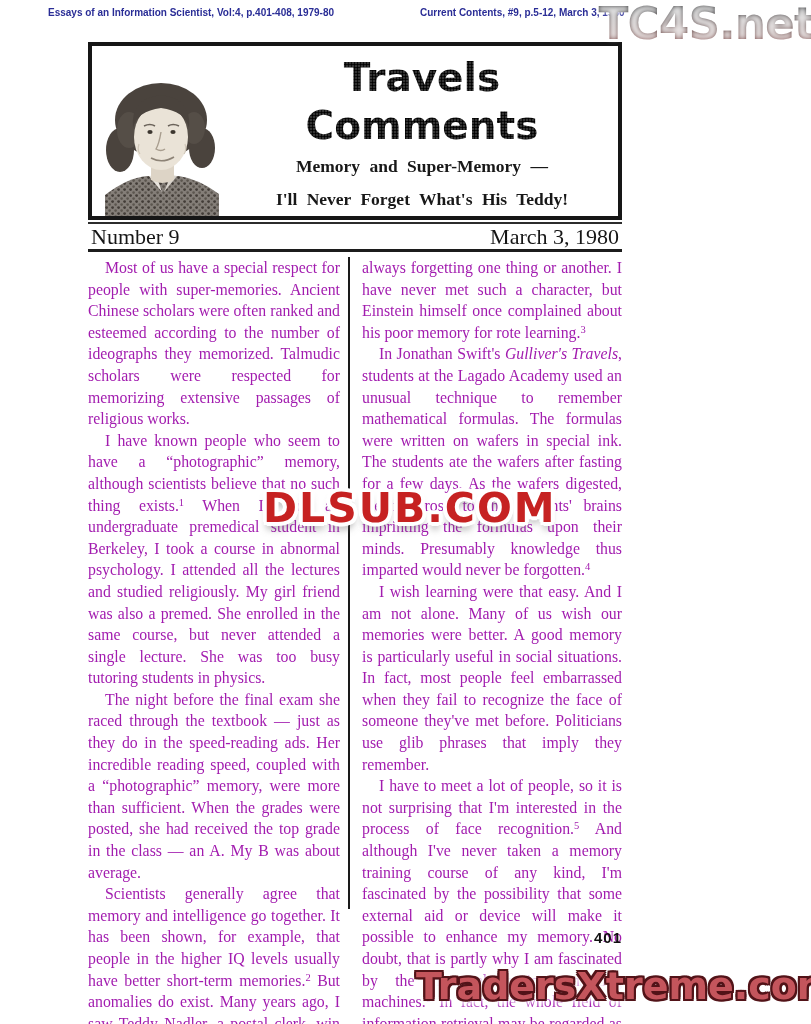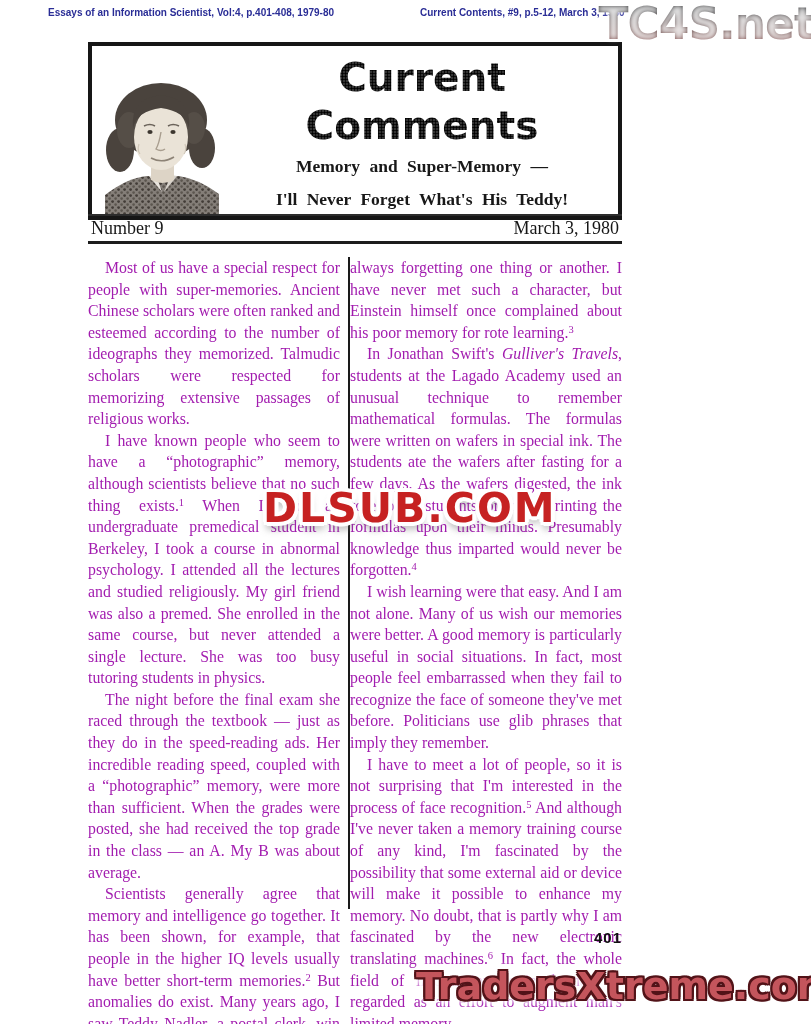--- a/index.html
+++ b/index.html
@@ -32,31 +32,31 @@
               font-size:39px; letter-spacing:0px; color:#181818; line-height:48px; }
   @supports ((-webkit-background-clip:text) or (background-clip:text)) {
     .cc-title { background-image:radial-gradient(circle, #000 0.9px, #333 1.3px);
                 background-size:3px 3px; -webkit-background-clip:text;
                 background-clip:text; color:transparent; }
   }
   .subtitle { font-family:"Liberation Serif", serif; font-weight:bold;
               font-size:17.5px; color:#181818; line-height:33px; word-spacing:5px; }
 
   
-  .issue-row { position:absolute; left:88px; top:214px; width:534px; height:30px;
+  .issue-row { position:absolute; left:88px; top:222px; width:534px; height:30px;
                box-sizing:border-box; border-top:2px solid #2c2c2c; border-bottom:3px solid #1c1c1c;
                display:flex; justify-content:space-between; align-items:center;
-               font-size:18px; color:#161616; padding:0 3px; }
+               font-size:22px; color:#161616; padding:0 3px; }
 
   
   .columns { position:absolute; left:88px; top:257px; width:534px; height:652px;
              display:flex; color:#a21caf; }
   .col { font-size:15.8px; line-height:21.6px; text-align:justify; }
   .col-left  { width:260px; box-sizing:border-box; padding-right:8px; }
-  .col-right { flex:1; box-sizing:border-box; border-left:2px solid #1a1a1a; padding-left:0; }
+  .col-right { flex:1; box-sizing:border-box; border-left:2px solid #1a1a1a; padding-left:12px; }
   .col p { margin:0; text-indent:17px; }
   .col p.no-indent { text-indent:0; }
   .it  { font-style:italic; }
   .sup { font-size:10.5px; position:relative; top:-5px; line-height:0; }
 
   
   .wm-dlsub { position:absolute; left:263px; top:484px; z-index:5;
               font-family:"DejaVu Sans", sans-serif; font-weight:bold;
               font-size:41px; letter-spacing:2px; color:#c62222;
               text-shadow:
@@ -122,21 +122,21 @@
         <path d="M69 52 Q74 49 80 52" stroke="#6b635a" stroke-width="1.6" fill="none"></path>
         <ellipse cx="51" cy="58" rx="2.6" ry="1.9" fill="#3c362f"></ellipse>
         <ellipse cx="74" cy="58" rx="2.6" ry="1.9" fill="#3c362f"></ellipse>
         <path d="M62 58 Q60 70 57 75 Q62 78 66 75" stroke="#a89d8e" stroke-width="1.4" fill="none"></path>
         <path d="M52 84 Q63 90 75 83" stroke="#8d8376" stroke-width="1.6" fill="none"></path>
         <path d="M40 70 Q38 76 41 80" stroke="#cfc6b7" stroke-width="1.2" fill="none"></path>
         <path d="M86 70 Q88 76 85 80" stroke="#cfc6b7" stroke-width="1.2" fill="none"></path>
       </svg>
     </div>
     <div class="mast-right">
-      <div class="cc-title">Current Comments</div>
+      <div class="cc-title">Travels Comments</div>
       <div class="subtitle">
         <div>Memory and Super-Memory —</div>
         <div>I'll Never Forget What's His Teddy!</div>
       </div>
     </div>
   </div>
 
   <div class="issue-row">
     <span>Number 9</span>
     <span>March 3, 1980</span>

